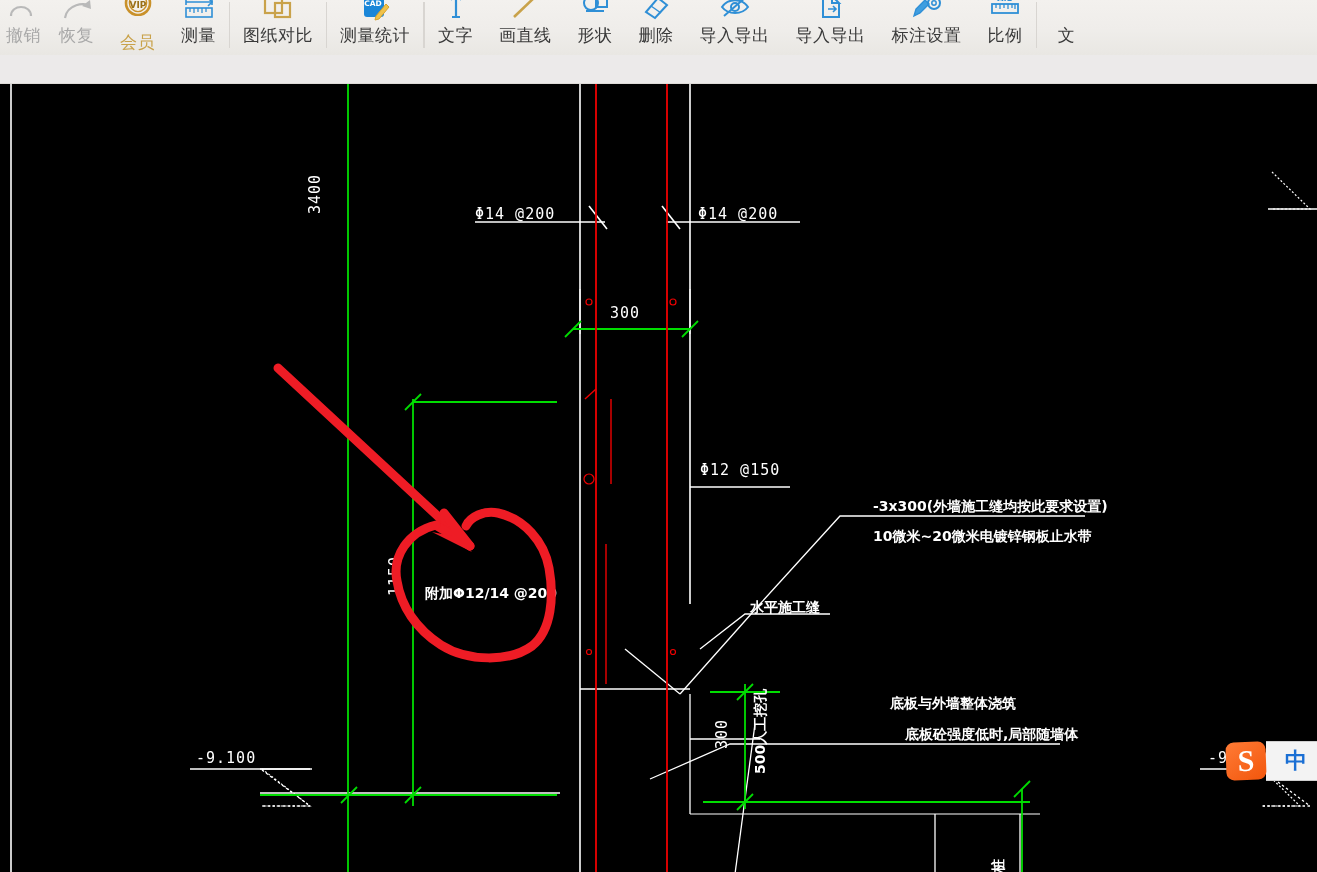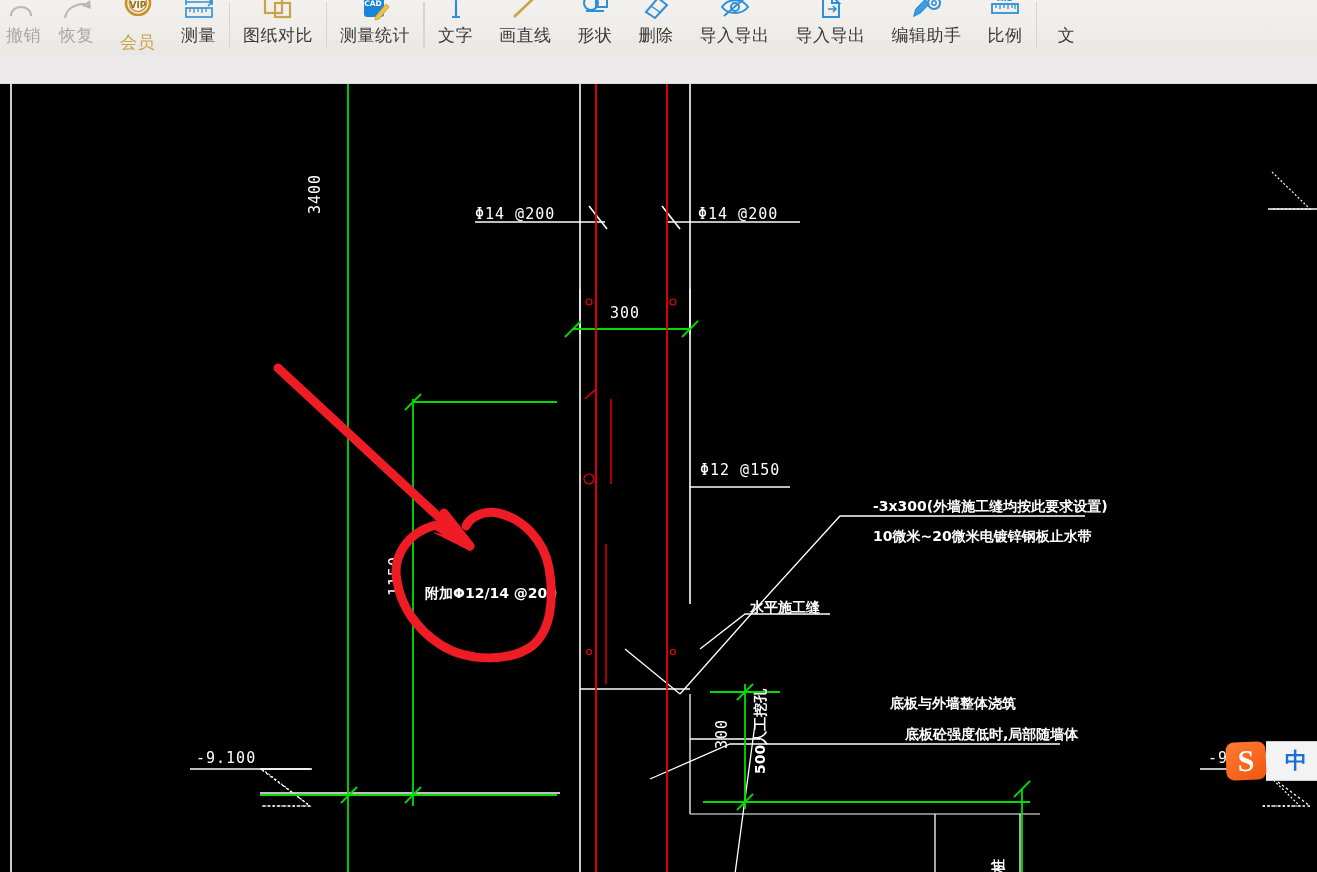--- a/index.html
+++ b/index.html
@@ -256,21 +256,21 @@
     </div>
 
     <div class="tb-item">
       <div class="tb-icon">
         <svg width="34" height="30" viewBox="0 0 34 30">
           <path d="M4 22 L6 15 L15 6 L19 10 L10 19 Z" fill="#3f9ee0" stroke="#2f8fd6" stroke-width="1.4"></path>
           <circle cx="24" cy="9" r="6" fill="none" stroke="#2f8fd6" stroke-width="2"></circle>
           <circle cx="24" cy="9" r="2.2" fill="none" stroke="#2f8fd6" stroke-width="1.5"></circle>
         </svg>
       </div>
-      <div class="tb-label">编辑助手</div>
+      <div class="tb-label">标注设置</div>
     </div>
 
     <div class="tb-item">
       <div class="tb-icon">
         <svg width="34" height="30" viewBox="0 0 34 30">
           <text x="17" y="7" font-size="8" font-weight="bold" fill="#2f8fd6" text-anchor="middle" font-family="DejaVu Sans, sans-serif">A:B</text>
           <rect x="4" y="10" width="26" height="9" fill="none" stroke="#2f8fd6" stroke-width="1.8"></rect>
           <path d="M8 10 L8 14 M12 10 L12 15 M16 10 L16 14 M20 10 L20 15 M24 10 L24 14 M27 10 L27 15" stroke="#2f8fd6" stroke-width="1.3"></path>
         </svg>
       </div>

